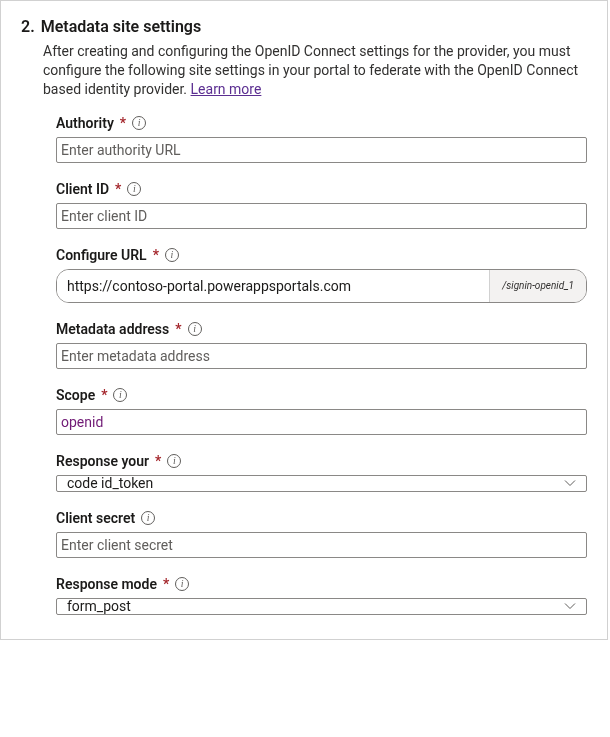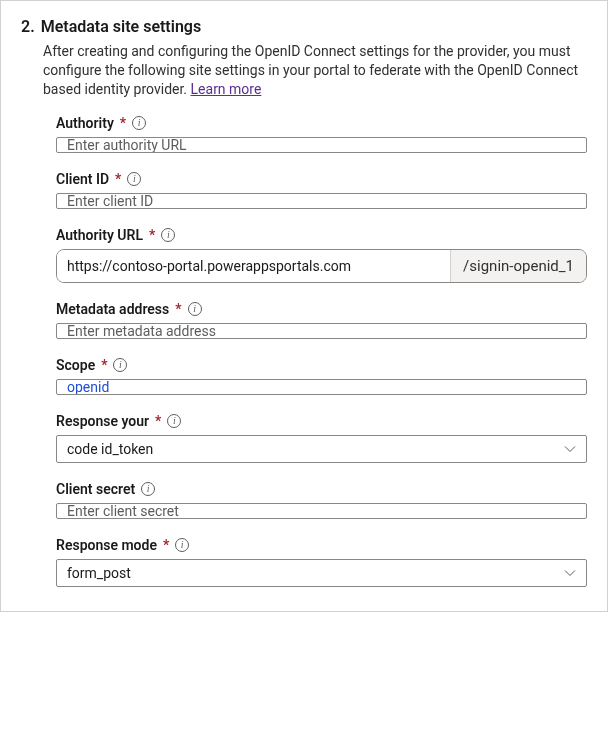--- a/index.html
+++ b/index.html
@@ -72,64 +72,65 @@
     justify-content: center;
     font-size: 10px;
     line-height: 1;
     color: #605e5c;
     font-family: Georgia, serif;
     font-style: italic;
     cursor: pointer;
   }
   .text-input {
     width: 100%;
-    height: 16px;
+    height: 26px;
     border: 1px solid #8a8886;
     border-radius: 2px;
-    padding: 0 10px;
+    padding: 0 4px;
     font-size: 14px;
     font-family: inherit;
-    color: #1d4ed8;
+    color: #701a75;
     background: #fff;
     outline: none;
   }
   .text-input::placeholder {
     color: #605e5c;
   }
   .input-suffix-wrap {
     display: flex;
     width: 100%;
     height: 34px;
     border: 1px solid #8a8886;
-    border-radius: 8px;
+    border-radius: 13px;
     overflow: hidden;
     background: #fff;
   }
   .input-suffix-wrap input {
     flex: 1;
     border: none;
     padding: 0 10px;
     font-size: 14px;
     font-family: inherit;
     color: #1b1a19;
     outline: none;
   }
   .suffix {
     background: #f3f2f1;
     border-left: 1px solid #d1d1d1;
     padding: 0 12px;
     display: flex;
     align-items: center;
-    font-size: 15px;
+    font-size: 10px;
     color: #323130;
     white-space: nowrap;
+    font-style: italic;
   }
   .dropdown {
     width: 100%;
-    height: 28px;
+    height: 17px;
     border: 1px solid #8a8886;
     border-radius: 2px;
     background: #fff;
     display: flex;
     align-items: center;
     justify-content: space-between;
     padding: 0 10px;
     font-size: 14px;
     color: #1b1a19;
     cursor: pointer;
@@ -170,21 +171,21 @@
       <div class="field-label-row">
         <span class="field-label">Client ID</span>
         <span class="req">*</span>
         <span class="info-icon">i</span>
       </div>
       <input type="text" class="text-input" placeholder="Enter client ID" style="">
     </div>
 
     <div class="field">
       <div class="field-label-row">
-        <span class="field-label">Authority URL</span>
+        <span class="field-label">Configure URL</span>
         <span class="req">*</span>
         <span class="info-icon">i</span>
       </div>
       <div class="input-suffix-wrap">
         <input type="text" value="https://contoso-portal.powerappsportals.com" style="">
         <span class="suffix">/signin-openid_1</span>
       </div>
     </div>
 
     <div class="field">

